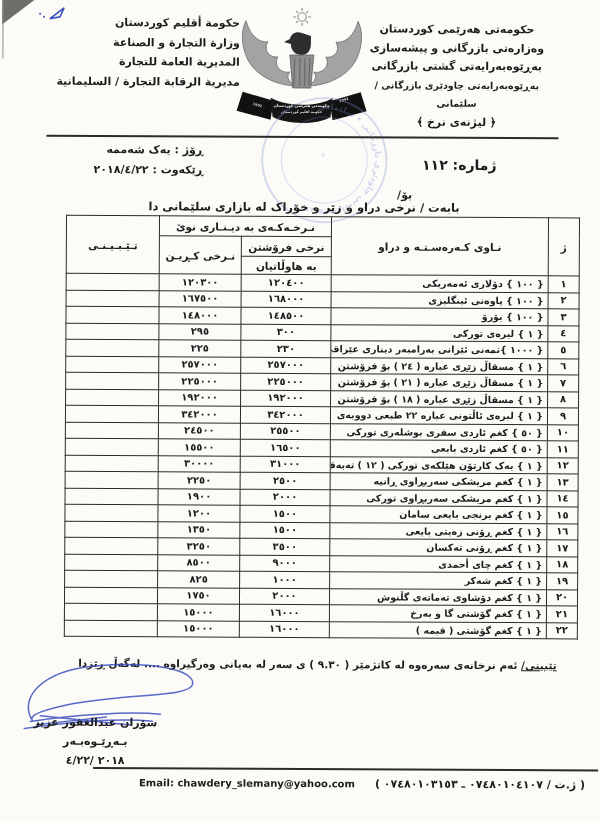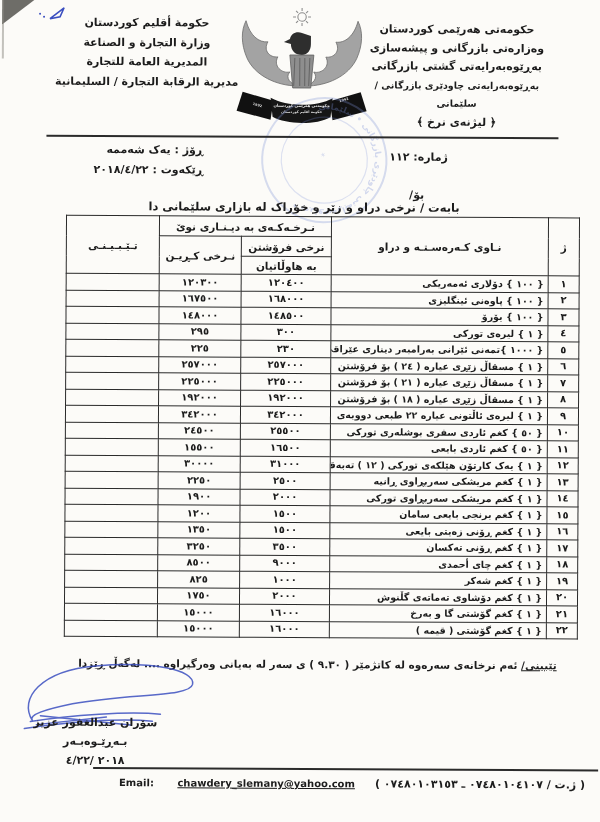--- a/index.html
+++ b/index.html
@@ -16,36 +16,36 @@
     font-family:"DejaVu Sans","Liberation Sans",sans-serif;
     color:var(--ink);
     font-weight:bold;
   }
   .tilt{position:absolute;inset:0;transform:rotate(0.3deg);transform-origin:50% 50%;}
   
   .corner-artifact{position:absolute;left:0;top:0;width:34px;height:26px;
     background:#55534f;clip-path:polygon(0 0,100% 0,0 100%);opacity:.85;}
   .edge-line{position:absolute;left:0;top:0;width:2px;height:60px;background:#8a8880;opacity:.5;}
   
-  .hdr-ar{position:absolute;left:52px;top:14px;width:186px;text-align:center;
+  .hdr-ar{position:absolute;left:52px;top:14px;width:186px;
     direction:rtl;font-size:11px;line-height:19.5px;}
   .hdr-ku{position:absolute;left:352px;top:20px;width:206px;text-align:center;
     direction:rtl;font-size:11px;line-height:18.5px;}
   .hdr-ku .small{font-size:9.5px;}
   .hdr-ku .committee{letter-spacing:1px;}
   .emblem{position:absolute;left:225px;top:6px;width:150px;height:128px;}
   .stamp{position:absolute;left:256px;top:93px;width:134px;height:134px;transform:rotate(-14deg);opacity:.55;pointer-events:none;}
   .rule1{position:absolute;left:45px;top:136px;width:512px;height:2px;background:#2b2b2b;}
   .rule2{position:absolute;left:95px;top:768px;width:505px;height:2px;background:#2b2b2b;}
   
   .meta-left{position:absolute;left:84px;top:141px;width:118px;direction:rtl;text-align:right;
     font-size:11px;line-height:20px;}
-  .meta-right{position:absolute;left:388px;top:147px;width:140px;direction:rtl;text-align:left;
-    font-size:11px;line-height:20px;}
-  .meta-to{position:absolute;left:408px;top:188px;direction:rtl;font-size:11px;}
+  .meta-right{position:absolute;left:388px;top:154px;width:140px;direction:rtl;text-align:center;
+    font-size:14px;line-height:20px;}
+  .meta-to{position:absolute;left:396px;top:188px;direction:rtl;font-size:11px;}
   
   .doc-title{position:absolute;left:100px;top:200px;width:406px;text-align:center;
     direction:rtl;font-size:11.5px;}
   
   .price-table{position:absolute;left:65px;top:216px;width:513px;direction:rtl;
     border-collapse:collapse;table-layout:fixed;}
   .price-table td,.price-table th{border:1px solid #2b2b2b;padding:0 4px;
     font-weight:bold;color:var(--ink);overflow:hidden;white-space:nowrap;}
   .price-table thead td{text-align:center;font-size:10.5px;}
   .c-no{width:31px;}.c-item{width:217px;}.c-sell{width:90px;}.c-buy{width:82px;}.c-note{width:93px;}
@@ -62,21 +62,21 @@
   .footnote .lbl{text-decoration:underline;}
   
   .sig-scribble{position:absolute;left:12px;top:660px;width:205px;height:108px;}
   .sig-block{position:absolute;left:28px;top:714px;width:138px;text-align:center;
     direction:rtl;font-size:11px;line-height:19px;}
   
   .footer-line{position:absolute;left:55px;top:777px;width:532px;direction:rtl;
     display:flex;align-items:baseline;justify-content:flex-start;gap:6px;}
   .footer-line .addr,.footer-line .phones{font-size:11px;letter-spacing:0;}
   .footer-line .email-wrap{font-size:10px;direction:ltr;margin-right:14px;}
-  .footer-line .email-addr{text-decoration:underline;margin-left:20px;}
+  .footer-line .email-addr{margin-left:0;}
   
   .pen-mark{position:absolute;left:34px;top:4px;width:34px;height:22px;}
 </style>
 </head>
 <body>
 
 <div class="paper">
   <div class="tilt">
 
     <div class="corner-artifact"></div>

